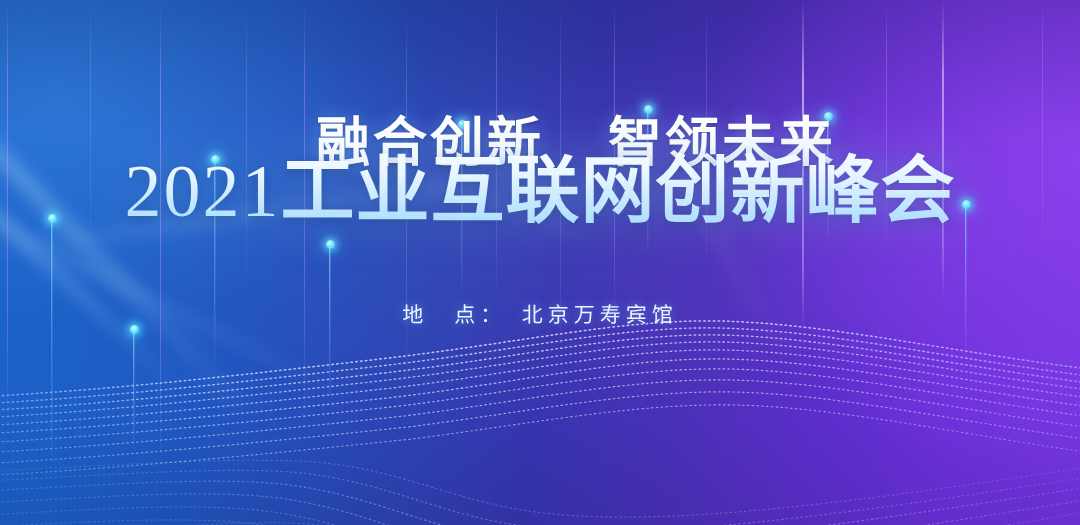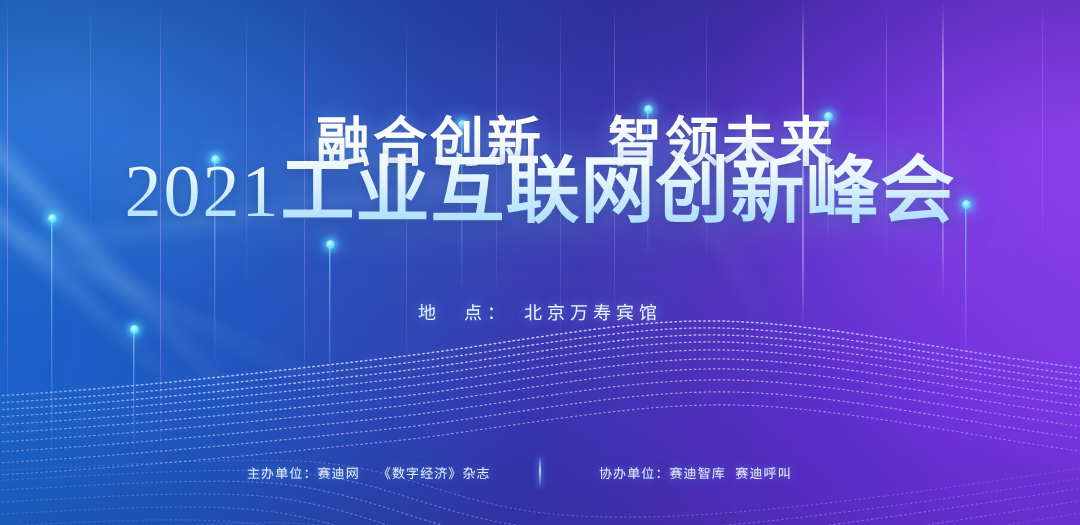--- a/index.html
+++ b/index.html
@@ -135,21 +135,21 @@
     color: #e9f5ff;
   }
   .meta-date {
     top: 264px;
     font-size: 19px;
     letter-spacing: 5px;
     text-shadow: 0 0 10px rgba(120,190,255,0.55);
   }
   .meta-place {
     top: 298px;
-    font-size: 18px;
+    font-size: 21px;
     letter-spacing: 5px;
     text-shadow: 0 0 10px rgba(120,190,255,0.55);
   }
 
   .footer {
     position: absolute;
     left: 0;
     top: 458px;
     width: 1080px;
     display: flex;
@@ -295,23 +295,14 @@
   <div class="headline">
     <span>融合创新</span><span class="gap"></span><span>智领未来</span>
   </div>
 
   <div class="title">
     <span class="yr">2021</span><span>工业互联网创新峰会</span>
   </div>
 
   <div class="meta meta-place">地　点：　北京万寿宾馆</div>
 
-  <div class="footer">
-    <div class="foot-left">
-      <span>主办单位：</span><span>赛迪网</span><span class="sep"></span><span>《数字经济》杂志</span>
-    </div>
-    <div class="foot-div"></div>
-    <div class="foot-right">
-      <span>协办单位：</span><span>赛迪智库</span><span class="sep">&nbsp;&nbsp;</span><span>赛迪呼叫</span>
-    </div>
-  </div>
 
 </div>
 
 </body></html>

